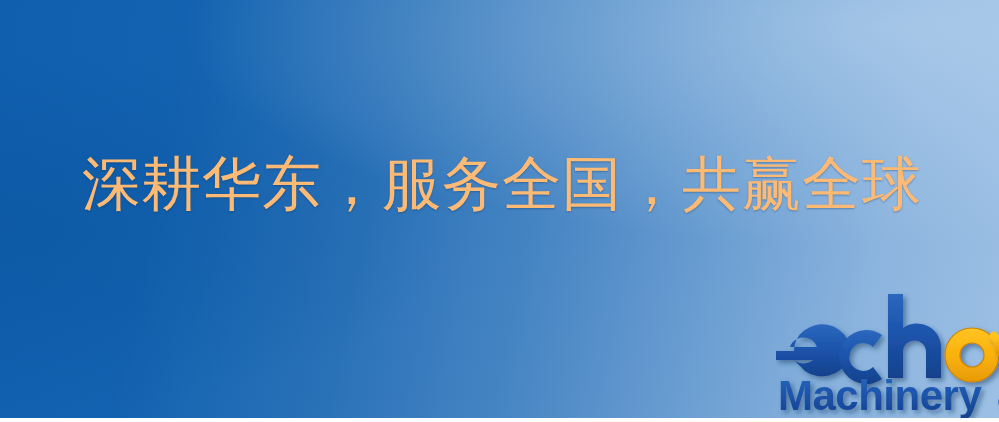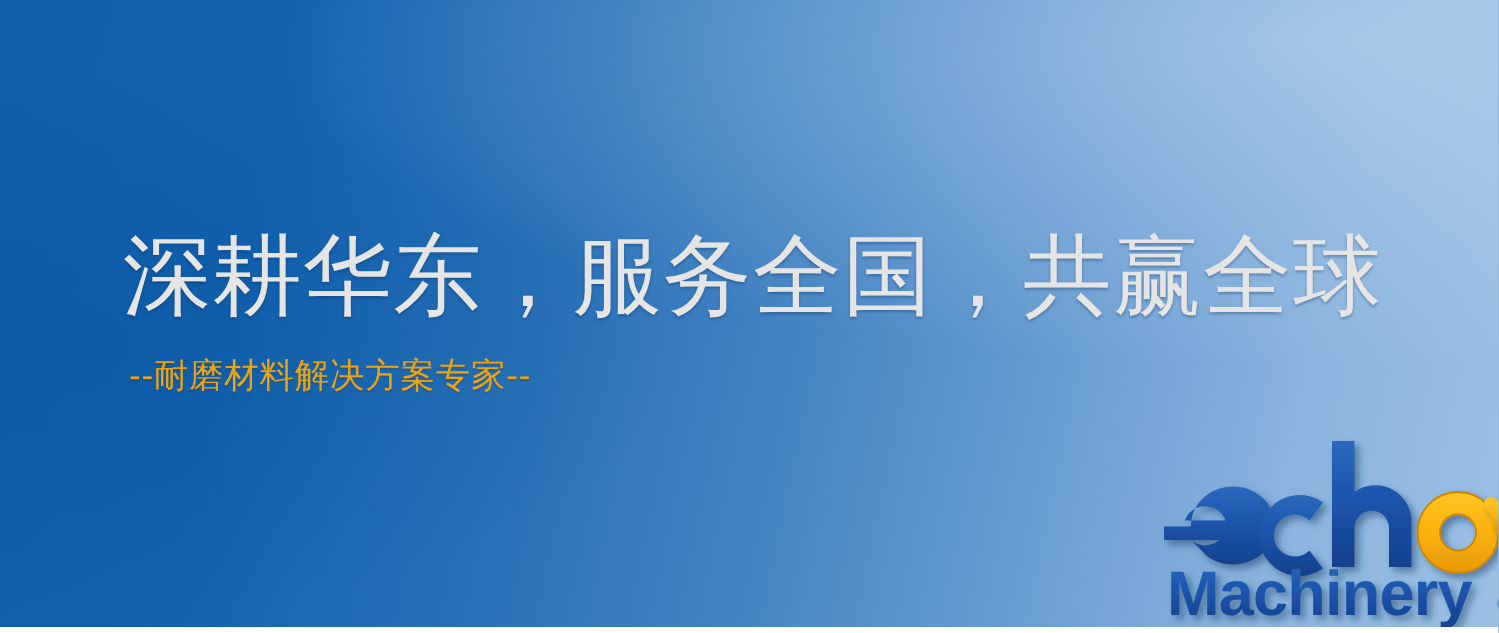--- a/index.html
+++ b/index.html
@@ -48,21 +48,21 @@
   #text-block {
     position: absolute;
     left: 82px;
     top: 152px;
     width: 860px;
   }
   #headline {
     font-family: "DejaVu Serif", "Liberation Serif", serif;
     font-size: 59px;
     line-height: 1.08;
-    color: #e5e5e5;
+    color: #fdba74;
     letter-spacing: 1px;
     white-space: nowrap;
     text-shadow: 0 1px 2px rgba(6,46,92,0.35);
   }
   #subtitle {
     margin-top: 22px;
     margin-left: 4px;
     font-family: "DejaVu Serif", "Liberation Serif", serif;
     font-size: 23px;
     line-height: 1.2;
@@ -85,21 +85,20 @@
 </head>
 <body>
 
 <div id="banner">
 
   <div id="bg-gradient"></div>
   <div id="bg-sheen"></div>
 
   <div id="text-block">
     <div id="headline">深耕华东，服务全国，共赢全球</div>
-    <div id="subtitle">--耐磨材料解决方案专家--</div>
   </div>
 
   <div id="logo">
     <svg width="252" height="126" viewBox="0 0 252 126" xmlns="http://www.w3.org/2000/svg">
       <defs>
         <linearGradient id="blueGrad" x1="0" y1="0" x2="0" y2="1">
           <stop offset="0%" stop-color="#2b68bd"></stop>
           <stop offset="45%" stop-color="#1c55ad"></stop>
           <stop offset="100%" stop-color="#15418c"></stop>
         </linearGradient>

